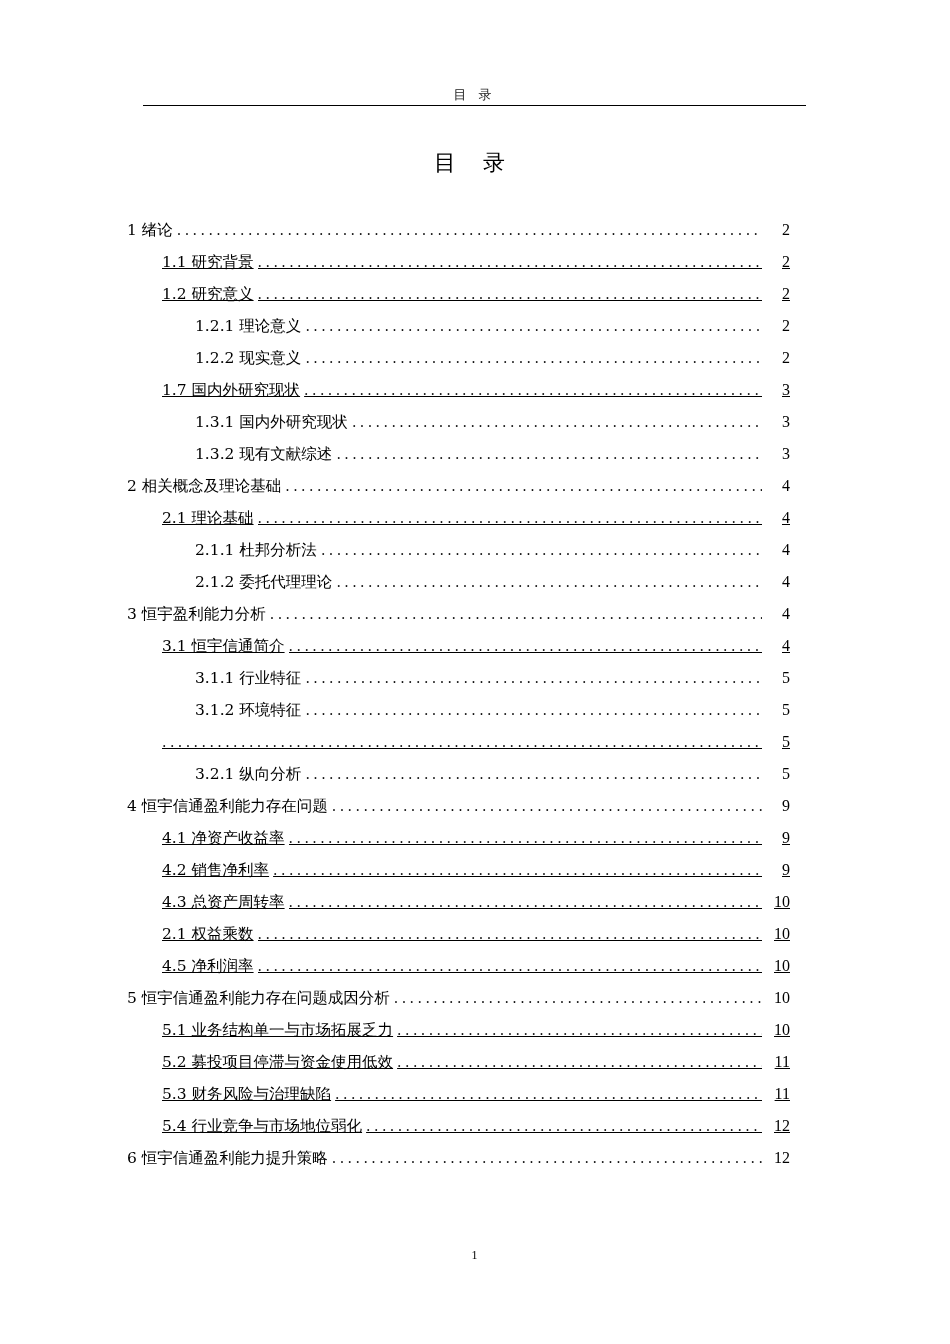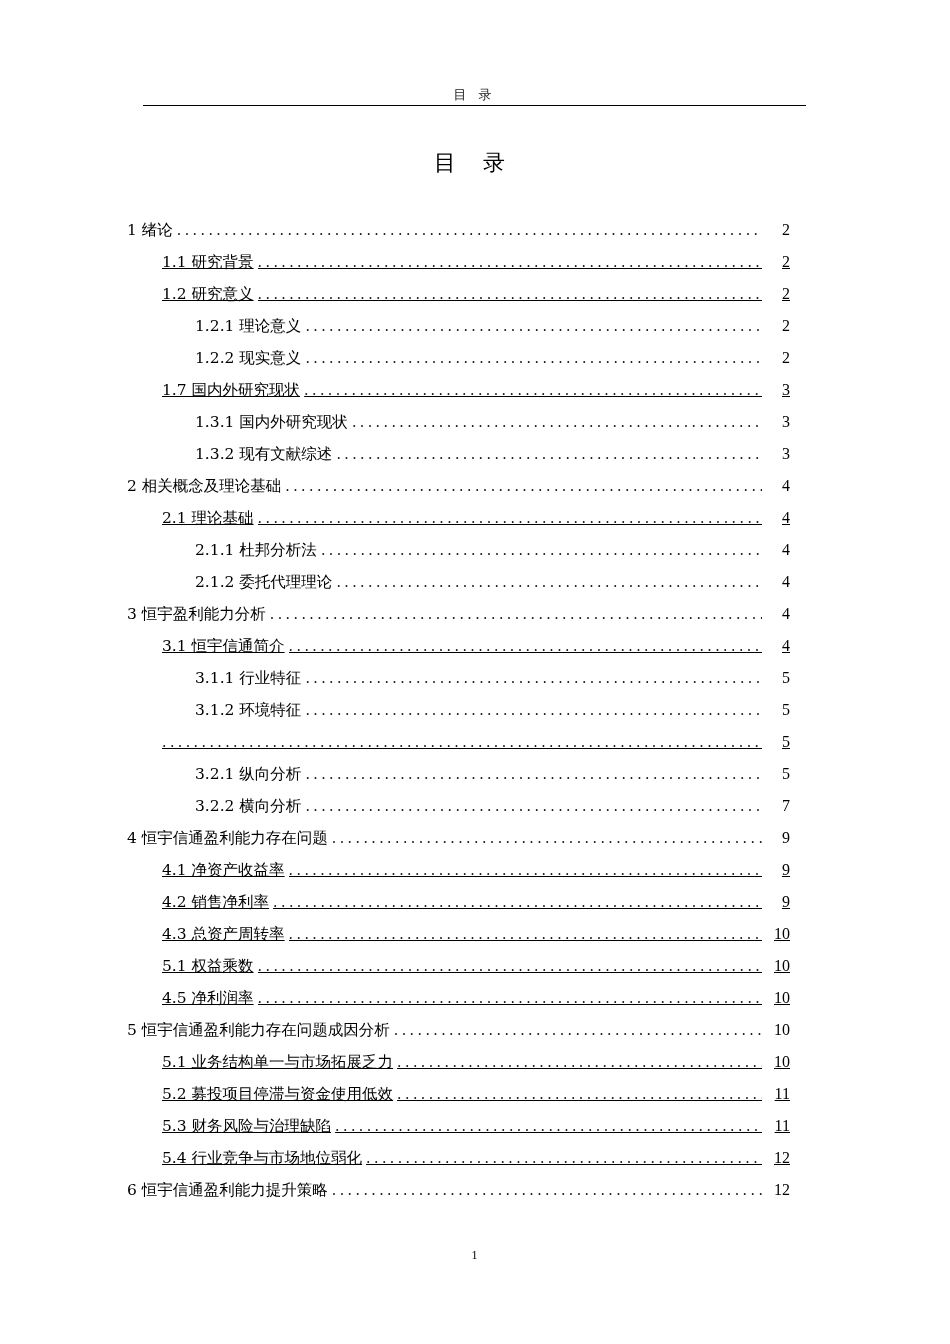--- a/index.html
+++ b/index.html
@@ -117,25 +117,20 @@
     </div>
     <div class="toc-row l2">
       <span class="toc-leader"></span>
       <span class="toc-page">5</span>
     </div>
     <div class="toc-row l3">
       <span class="toc-label">3.2.1 纵向分析</span>
       <span class="toc-leader"></span>
       <span class="toc-page">5</span>
     </div>
-    <div class="toc-row l3">
-      <span class="toc-label">3.2.2 横向分析</span>
-      <span class="toc-leader"></span>
-      <span class="toc-page">7</span>
-    </div>
     <div class="toc-row l1">
       <span class="toc-label">4 恒宇信通盈利能力存在问题</span>
       <span class="toc-leader"></span>
       <span class="toc-page">9</span>
     </div>
     <div class="toc-row l2">
       <span class="toc-label">4.1 净资产收益率</span>
       <span class="toc-leader"></span>
       <span class="toc-page">9</span>
     </div>
@@ -143,21 +138,21 @@
       <span class="toc-label">4.2 销售净利率</span>
       <span class="toc-leader"></span>
       <span class="toc-page">9</span>
     </div>
     <div class="toc-row l2">
       <span class="toc-label">4.3 总资产周转率</span>
       <span class="toc-leader"></span>
       <span class="toc-page">10</span>
     </div>
     <div class="toc-row l2">
-      <span class="toc-label">5.1 权益乘数</span>
+      <span class="toc-label">2.1 权益乘数</span>
       <span class="toc-leader"></span>
       <span class="toc-page">10</span>
     </div>
     <div class="toc-row l2">
       <span class="toc-label">4.5 净利润率</span>
       <span class="toc-leader"></span>
       <span class="toc-page">10</span>
     </div>
     <div class="toc-row l1">
       <span class="toc-label">5 恒宇信通盈利能力存在问题成因分析</span>

